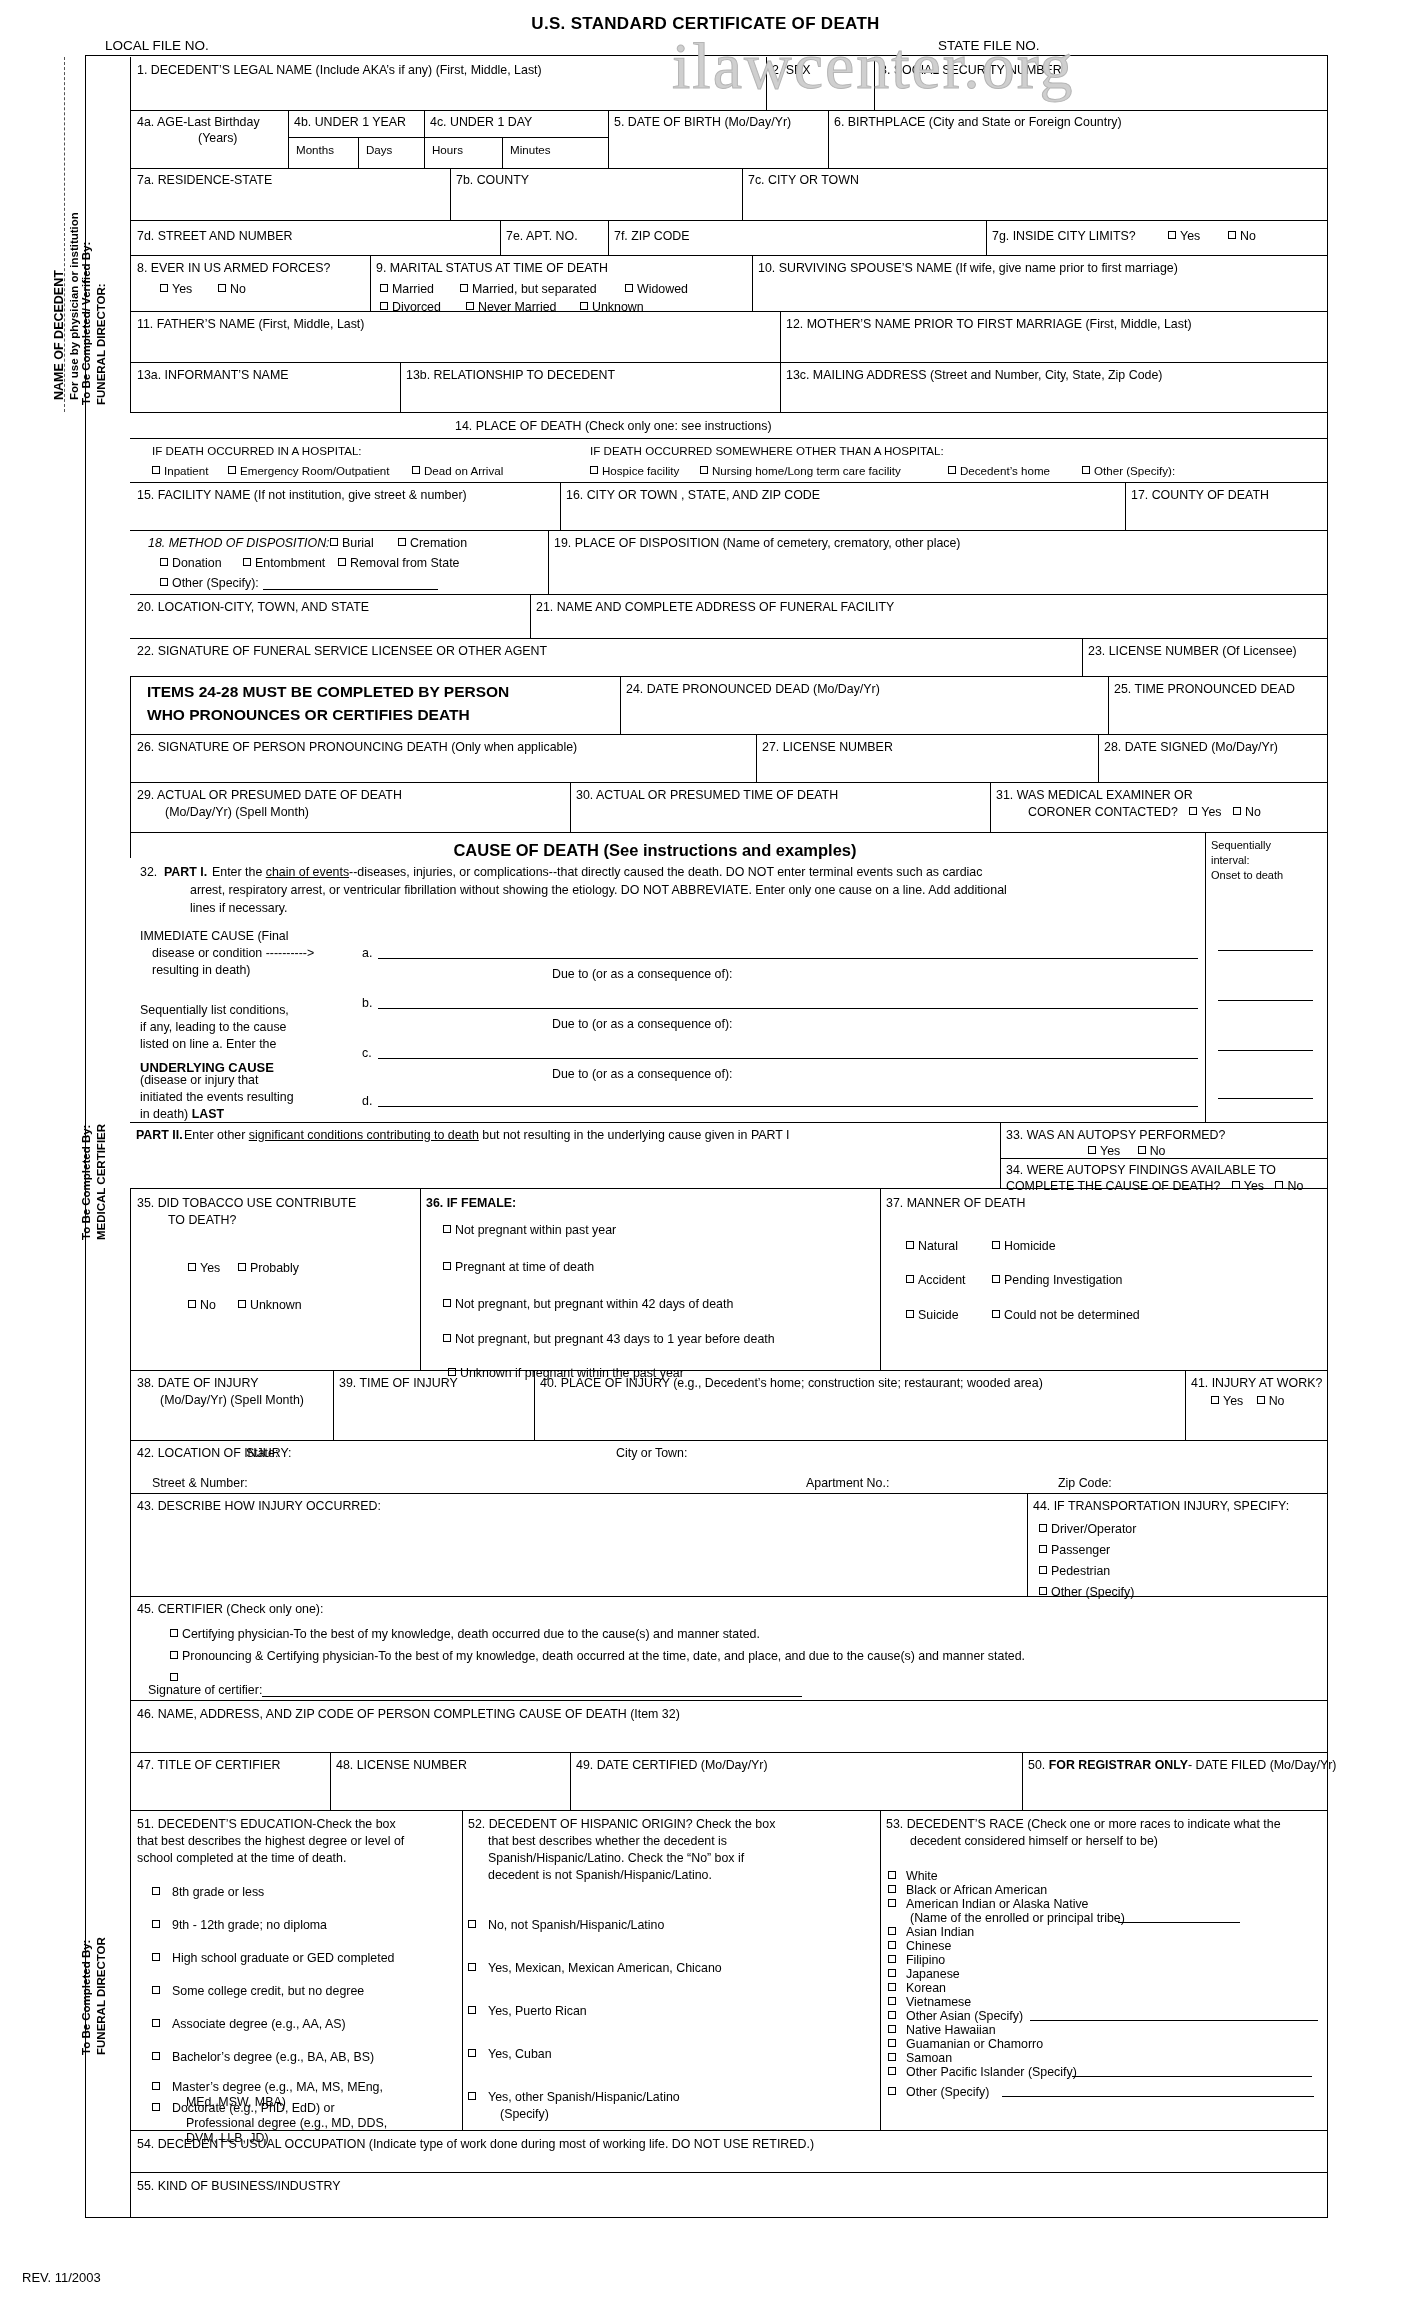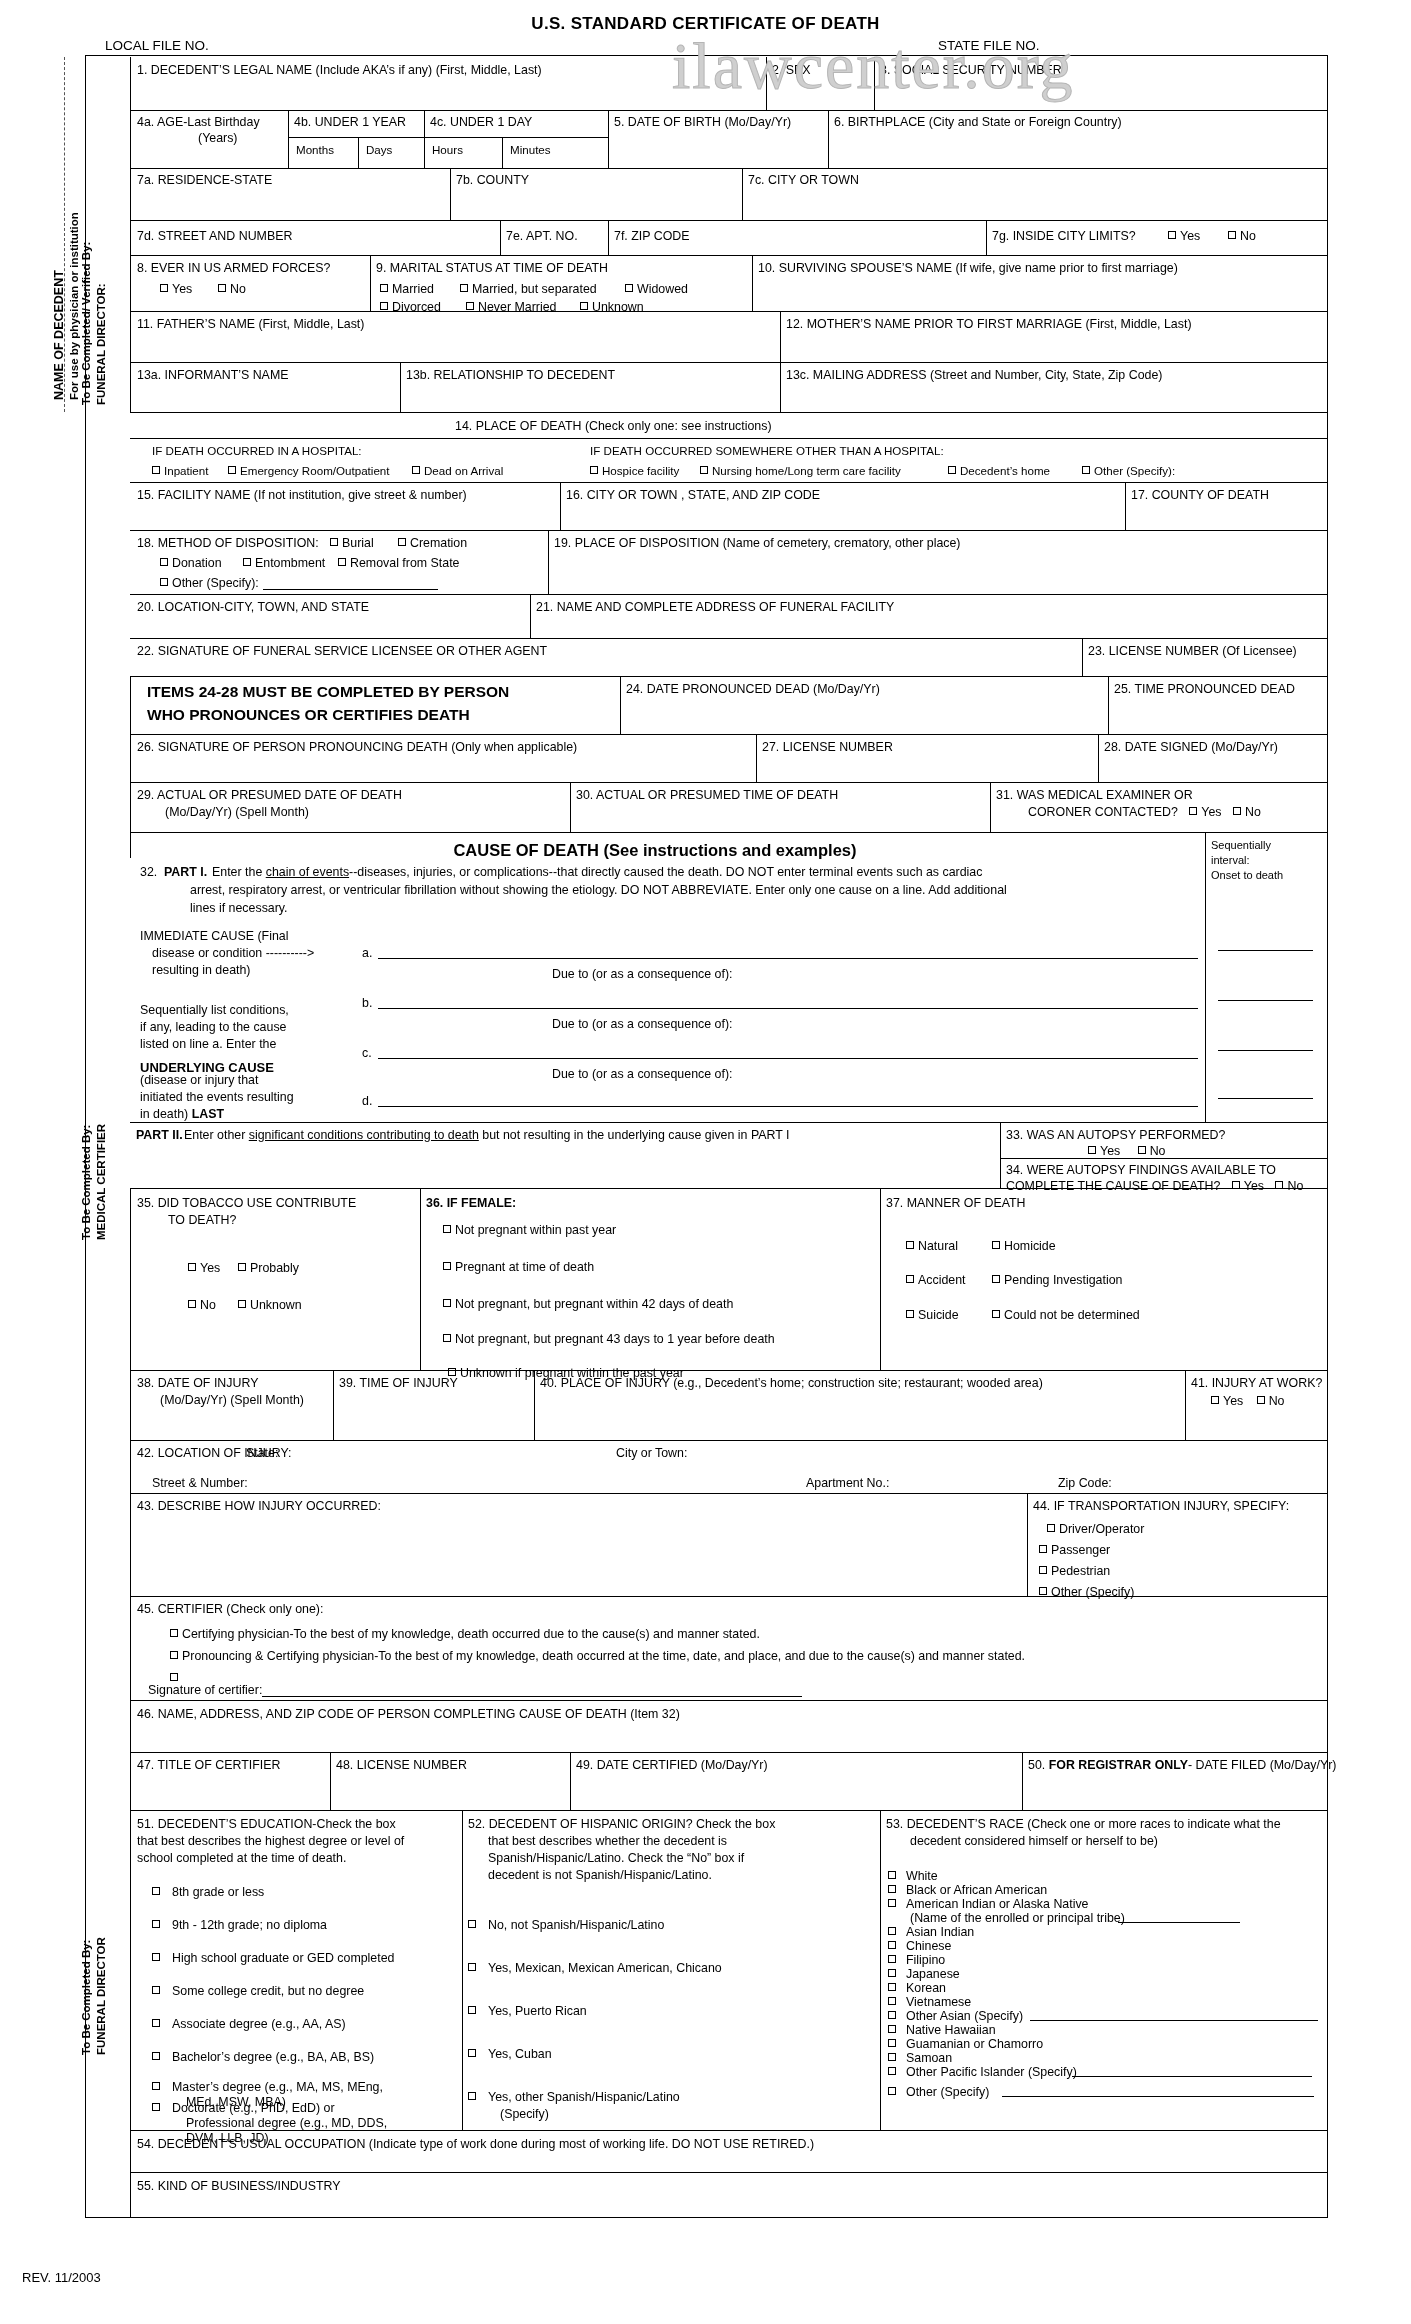--- a/index.html
+++ b/index.html
@@ -192,21 +192,21 @@
 
   <div class="bx b" style="left:130px; top:530px; width:1198px; height:0;"></div>
   <div class="bx l" style="left:560px; top:482px; width:0; height:48px;"></div>
   <div class="bx l" style="left:1125px; top:482px; width:0; height:48px;"></div>
   <div class="lbl" style="left:137px; top:487px;">15.  FACILITY NAME (If not institution, give street &amp; number)</div>
   <div class="lbl" style="left:566px; top:487px;">16.  CITY OR TOWN , STATE, AND ZIP CODE</div>
   <div class="lbl" style="left:1131px; top:487px;">17.  COUNTY OF DEATH</div>
 
   <div class="bx b" style="left:130px; top:594px; width:1198px; height:0;"></div>
   <div class="bx l" style="left:548px; top:530px; width:0; height:64px;"></div>
-  <div class="lbl" style="left:137px; top:535px;">18.  METHOD OF DISPOSITION:</div>
+  <div class="lbl" style="left:148px; top:535px;font-style:italic;">18.  METHOD OF DISPOSITION:</div>
   <div class="lbl" style="left:330px; top:535px;"><span class="cb"></span><span>Burial</span></div>
   <div class="lbl" style="left:398px; top:535px;"><span class="cb"></span><span>Cremation</span></div>
   <div class="lbl" style="left:160px; top:555px;"><span class="cb"></span><span>Donation</span></div>
   <div class="lbl" style="left:243px; top:555px;"><span class="cb"></span><span>Entombment</span></div>
   <div class="lbl" style="left:338px; top:555px;"><span class="cb"></span><span>Removal from State</span></div>
   <div class="lbl" style="left:160px; top:575px;"><span class="cb"></span><span>Other (Specify):</span></div>
   <div class="rule" style="left:263px; top:589px; width:175px;"></div>
   <div class="lbl" style="left:554px; top:535px;">19.  PLACE OF DISPOSITION (Name of cemetery, crematory, other place)</div>
 
   <div class="bx b" style="left:130px; top:638px; width:1198px; height:0;"></div>
@@ -361,21 +361,21 @@
   <div class="lbl" style="left:246px; top:1445px;">State:</div>
   <div class="lbl" style="left:616px; top:1445px;">City or Town:</div>
   <div class="lbl" style="left:152px; top:1475px;">Street &amp; Number:</div>
   <div class="lbl" style="left:806px; top:1475px;">Apartment No.:</div>
   <div class="lbl" style="left:1058px; top:1475px;">Zip Code:</div>
 
   <div class="bx b" style="left:130px; top:1596px; width:1198px; height:0;"></div>
   <div class="bx l" style="left:1027px; top:1493px; width:0; height:103px;"></div>
   <div class="lbl" style="left:137px; top:1498px;">43.  DESCRIBE HOW INJURY OCCURRED:</div>
   <div class="lbl" style="left:1033px; top:1498px;">44.  IF TRANSPORTATION INJURY, SPECIFY:</div>
-  <div class="lbl" style="left:1039px; top:1521px;margin-left:8px;"><span class="cb"></span><span>Driver/Operator</span></div>
+  <div class="lbl" style="left:1039px; top:1521px;"><span class="cb"></span><span>Driver/Operator</span></div>
   <div class="lbl" style="left:1039px; top:1542px;"><span class="cb"></span><span>Passenger</span></div>
   <div class="lbl" style="left:1039px; top:1563px;"><span class="cb"></span><span>Pedestrian</span></div>
   <div class="lbl" style="left:1039px; top:1584px;"><span class="cb"></span><span>Other (Specify)</span></div>
 
   <div class="bx b" style="left:130px; top:1700px; width:1198px; height:0;"></div>
   <div class="lbl" style="left:137px; top:1601px;">45. CERTIFIER (Check only one):</div>
   <div class="lbl" style="left:170px; top:1626px;"><span class="cb"></span><span>Certifying physician-To the best of my knowledge, death occurred due to the cause(s) and manner stated.</span></div>
   <div class="lbl" style="left:170px; top:1648px;"><span class="cb"></span><span>Pronouncing &amp; Certifying physician-To the best of my knowledge, death occurred at the time, date, and place, and due to the cause(s) and manner stated.</span></div>
   <div class="lbl" style="left:170px; top:1670px;"><span class="cb"></span></div>
 

